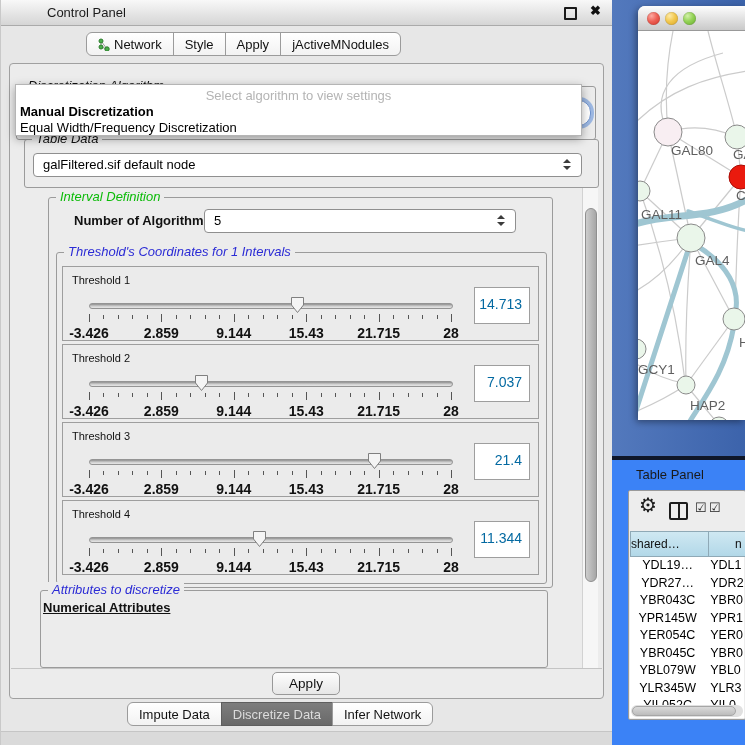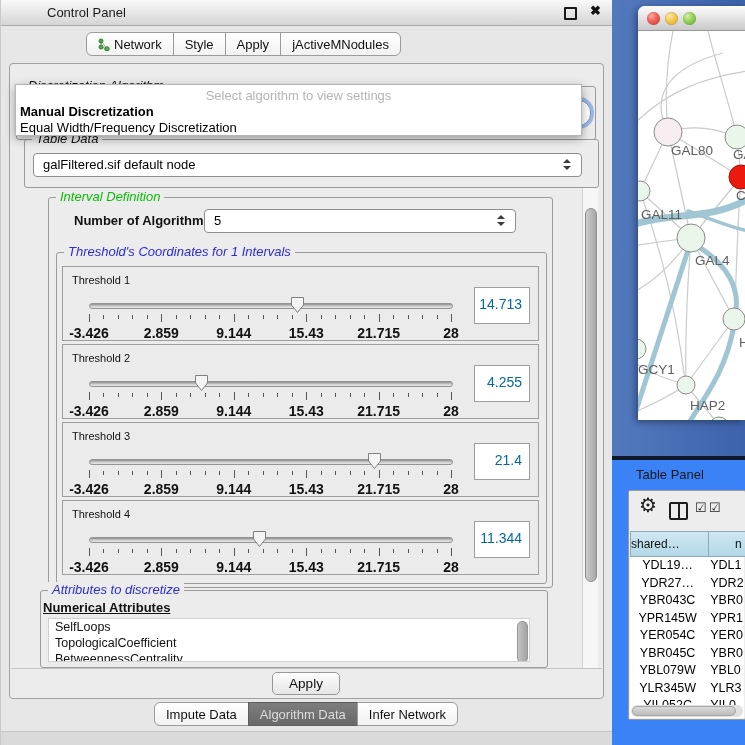--- a/index.html
+++ b/index.html
@@ -10,21 +10,21 @@
     -webkit-font-smoothing:antialiased;
   }
   
   .control-panel{position:absolute;left:0;top:0;width:612px;height:745px;background:#e7e7e7;border-left:1px solid #c9c9c9;}
   .titlebar{position:absolute;left:0;top:0;width:100%;height:25px;
     background:linear-gradient(#f8f8f8,#d5d5d5);border-bottom:1px solid #aaa;}
   .titlebar .title{position:absolute;left:10px;top:0;line-height:25px;font-size:13px;color:#1a1a1a;margin-left:36px;}
   .float-icon{position:absolute;right:36px;top:7px;width:9px;height:9px;border:2px solid #1a1a1a;border-radius:1px;}
   .close-icon{position:absolute;right:12px;top:3px;font-size:13px;font-weight:bold;color:#111;}
   .tabbar{position:absolute;left:85px;top:32px;display:flex;}
-  .bottom-tabbar{position:absolute;left:153px;top:702px;display:flex;}
+  .bottom-tabbar{position:absolute;left:126px;top:702px;display:flex;}
   .tab{display:flex;align-items:center;gap:3px;height:24px;padding:0 11px;font-size:13px;color:#111;
     background:linear-gradient(#ffffff,#f2f2f2);border:1px solid #9b9b9b;margin-left:-1px;box-sizing:border-box;cursor:default;}
   .tab.first{border-radius:6px 0 0 6px;margin-left:0;}
   .tab.last{border-radius:0 6px 6px 0;}
   .tab.selected{background:linear-gradient(#7d7d7d,#696969);color:#dcdcdc;border-color:#5e5e5e;}
   .main-panel{position:absolute;left:8px;top:63px;width:593px;height:634px;
     border:1px solid #a0a0a0;border-radius:4px;background:#ececec;}
   .group{position:absolute;border:1px solid #9b9b9b;border-radius:3px;}
   .group-title{position:absolute;top:-9px;left:7px;background:#ececec;padding:0 4px;font-size:13px;line-height:16px;color:#111;white-space:nowrap;font-style:italic;}
   .group-title.green{color:#0bbb08;}
@@ -246,21 +246,21 @@
               <span class="scale-lab" style="left: 0px;">-3.426</span>
               <span class="scale-lab" style="left: 72.4px;">2.859</span>
               <span class="scale-lab" style="left: 144.8px;">9.144</span>
               <span class="scale-lab" style="left: 217.2px;">15.43</span>
               <span class="scale-lab" style="left: 289.6px;">21.715</span>
               <span class="scale-lab" style="left: 362px;">28</span>
               <svg class="thumb" width="15" height="18" style="left: 104.719px;">
                 <path d="M1.5 1.5 L13.5 1.5 L13.5 9 L7.5 16.5 L1.5 9 Z" fill="#f4f4f4" stroke="#7f7f7f"></path>
               </svg>
             </div>
-            <div class="value-box">4.255</div>
+            <div class="value-box">7.037</div>
           </div>
           <div class="thr-panel">
             <span class="thr-label">Threshold 3</span>
             <div class="slider">
               <div class="track"></div>
               <span class="tick major" style="left: 0px;"></span>
               <span class="tick minor" style="left: 14.48px;"></span>
               <span class="tick minor" style="left: 28.96px;"></span>
               <span class="tick minor" style="left: 43.44px;"></span>
               <span class="tick minor" style="left: 57.92px;"></span>
@@ -338,43 +338,36 @@
               </svg>
             </div>
             <div class="value-box">11.344</div>
           </div>
         </div>
 
       <div class="group" style="left:16px;top:402px;width:506px;height:76px;">
         <span class="group-title blue">Attributes to discretize</span>
       </div>
       <span class="num-label">Numerical Attributes</span>
-      <div class="attr-list" id="attr-list">
-
-      <div class="attr-item">SelfLoops</div>
-          <div class="attr-item">TopologicalCoefficient</div>
-          <div class="attr-item">BetweennessCentrality</div>
-          <div class="list-vthumb"></div>
-        </div>
     </div>
     <div class="vscroll">
       <div class="vthumb"></div>
     </div>
 
     <div class="apply-row">
       <div class="apply-btn">Apply</div>
     </div>
   </div>
 
   <div class="bottom-tabbar" id="bottom-tabs">
       <div class="tab first">
         <span>Impute Data</span>
       </div>
       <div class="tab selected">
-        <span>Algorithm Data</span>
+        <span>Discretize Data</span>
       </div>
       <div class="tab last">
         <span>Infer Network</span>
       </div>
     </div>
   <div class="bottom-strip"></div>
 </div>
 
 <div class="right">
   <div class="net-frame">

